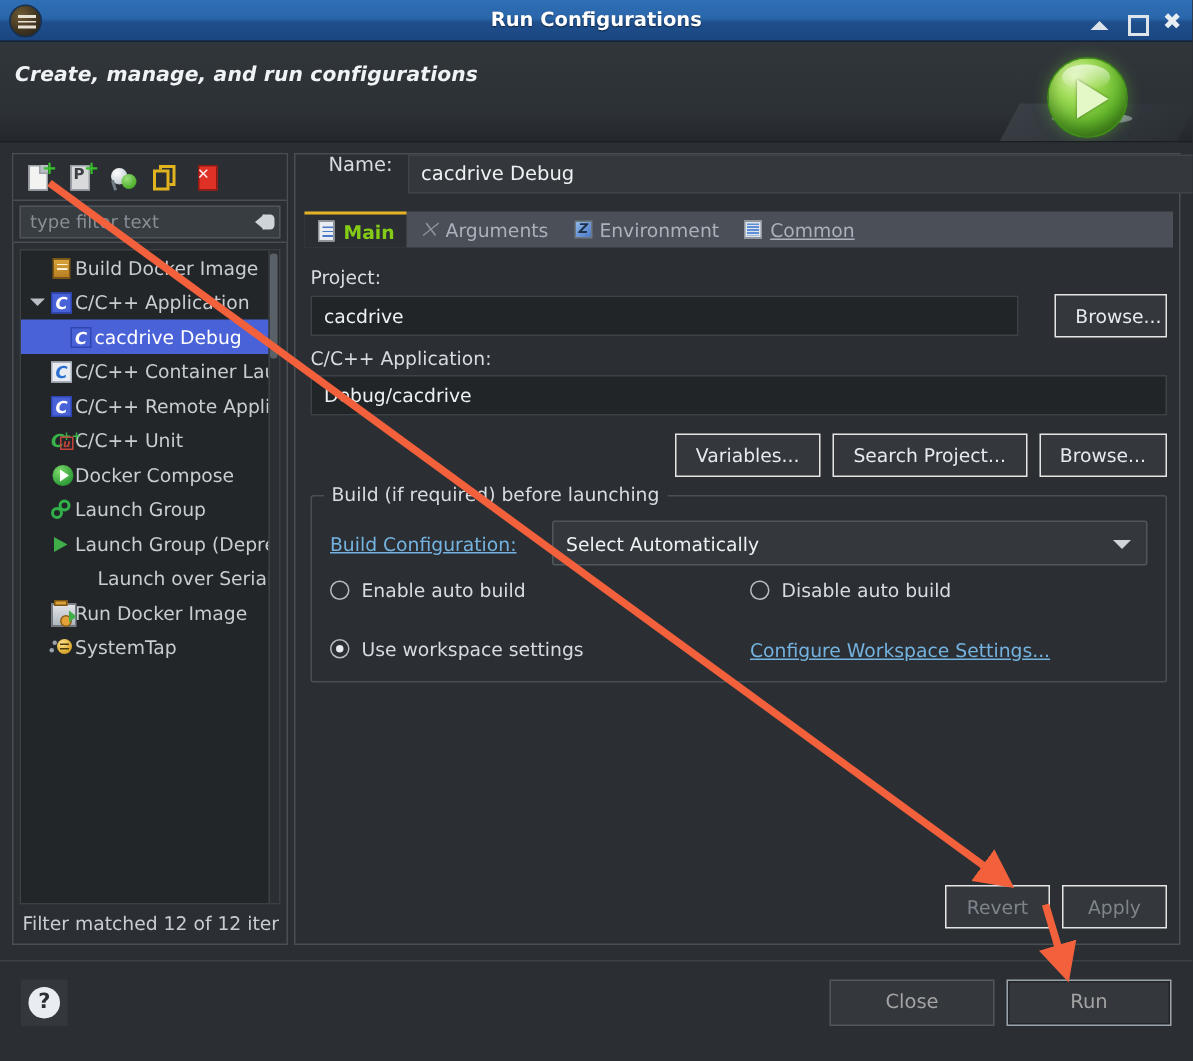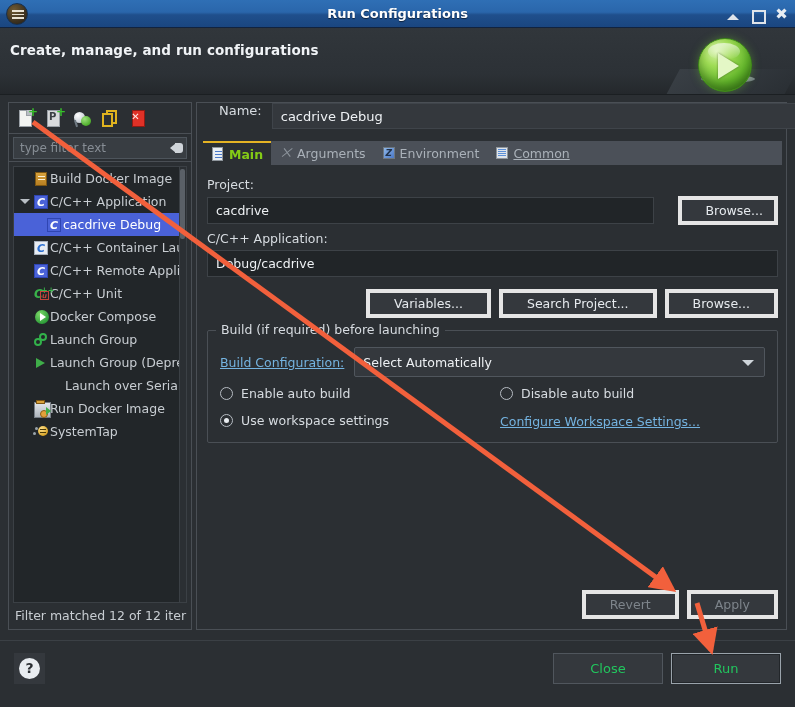--- a/index.html
+++ b/index.html
@@ -60,20 +60,21 @@
     color: #e9eef3; font-size: 15px; font-weight: bold; line-height: 15px;
     text-align: center;
   }
 
   
   .header {
     position: absolute; left: 0; top: 28px; width: 795px; height: 67px;
     background: linear-gradient(to bottom, #31363b 0%, #2c3136 70%, #24282c 100%);
     border-bottom: 1px solid #1b1f22;
     overflow: hidden;
+    font-style: italic;
   }
   .header-title {
     position: absolute; left: 10px; top: 14px;
     color: #f0f3f6; font-size: 13.5px; font-weight: bold;
     letter-spacing: .1px;
   }
   .header-art {
     position: absolute; right: 0; top: 0; width: 130px; height: 67px;
   }
   .header-art .ground {
@@ -393,54 +394,54 @@
   .field-label {
     color: #d7dce1; font-size: 12.5px; margin: 6px 0 4px 0;
   }
   .text-input {
     width: 100%; height: 27px; background: #212528; border: 1px solid #3d4247;
     color: #eef1f4; font-size: 12.5px; padding: 0 8px; outline: none;
     font-family: "DejaVu Sans", "Liberation Sans", sans-serif;
   }
   .row-proj { display: flex; gap: 24px; align-items: center; }
   .btn {
-    height: 29px; min-width: 70px; padding: 0 24px;
-    background: #34383d; border: 4px solid #e5e5e5; color: #e6eaee;
+    height: 29px; min-width: 70px; padding: 0 13px;
+    background: #34383d; border: 1px solid #e5e5e5; color: #e6eaee;
     font-size: 12.5px; cursor: default;
     font-family: "DejaVu Sans", "Liberation Sans", sans-serif;
   }
   .btn-row {
     display: flex; justify-content: flex-end; gap: 8px; margin-top: 12px;
   }
 
   .group {
     margin-top: 12px; border: 1px solid #4a4f55; border-radius: 2px;
     position: relative; padding: 16px 12px 12px 12px;
   }
   .group-title {
     position: absolute; left: 8px; top: -9px; background: #2b2f33;
     padding: 0 5px; color: #d7dce1; font-size: 12.5px;
   }
-  .combo-row { display: flex; align-items: center; gap: 10px; }
+  .combo-row { display: flex; align-items: center; gap: 24px; }
   .link-label {
     color: #74b3e0; font-size: 12.5px; text-decoration: underline; flex: none;
   }
   .combo {
     flex: 1; height: 30px; background: #34383d; border: 1px solid #50565d;
     color: #eef1f4; font-size: 12.5px; display: flex; align-items: center;
     padding: 0 8px; position: relative; border-radius: 2px;
   }
   .combo .arrow {
     position: absolute; right: 10px; top: 12px;
     border-left: 6px solid transparent; border-right: 6px solid transparent;
     border-top: 6px solid #cfd5db;
   }
   .radio-grid {
     margin-top: 9px; display: grid;
-    grid-template-columns: 280px 1fr; row-gap: 10px;
+    grid-template-columns: 280px 1fr; row-gap: 22px;
   }
   .radio {
     display: flex; align-items: center; gap: 8px;
     color: #d7dce1; font-size: 12.5px;
   }
   .radio .dot {
     width: 13px; height: 13px; border-radius: 50%;
     border: 1.5px solid #b6bcc3; background: #2b2f33; position: relative; flex: none;
   }
   .radio.checked .dot::after {
@@ -470,21 +471,21 @@
     width: 21px; height: 21px; border-radius: 50%; background: #e9edf1;
     color: #2b2f33; font-size: 14px; font-weight: bold;
     display: flex; align-items: center; justify-content: center;
     line-height: 21px;
   }
   .footer-btns {
     position: absolute; right: 14px; top: 12px; display: flex; gap: 8px;
   }
   .btn-footer {
     width: 110px; height: 31px; background: #34383d; border: 1px solid #50565d;
-    color: #22c55e; font-size: 13px; cursor: default;
+    color: #a3a3a3; font-size: 13px; cursor: default;
     font-family: "DejaVu Sans", "Liberation Sans", sans-serif;
   }
   .btn-footer.focused { border-color: #9aa3ab; box-shadow: inset 0 0 0 1px #22262a; }
 
   
   .annot {
     position: absolute; left: 0; top: 0; width: 795px; height: 707px;
     pointer-events: none;
   }
 </style>

